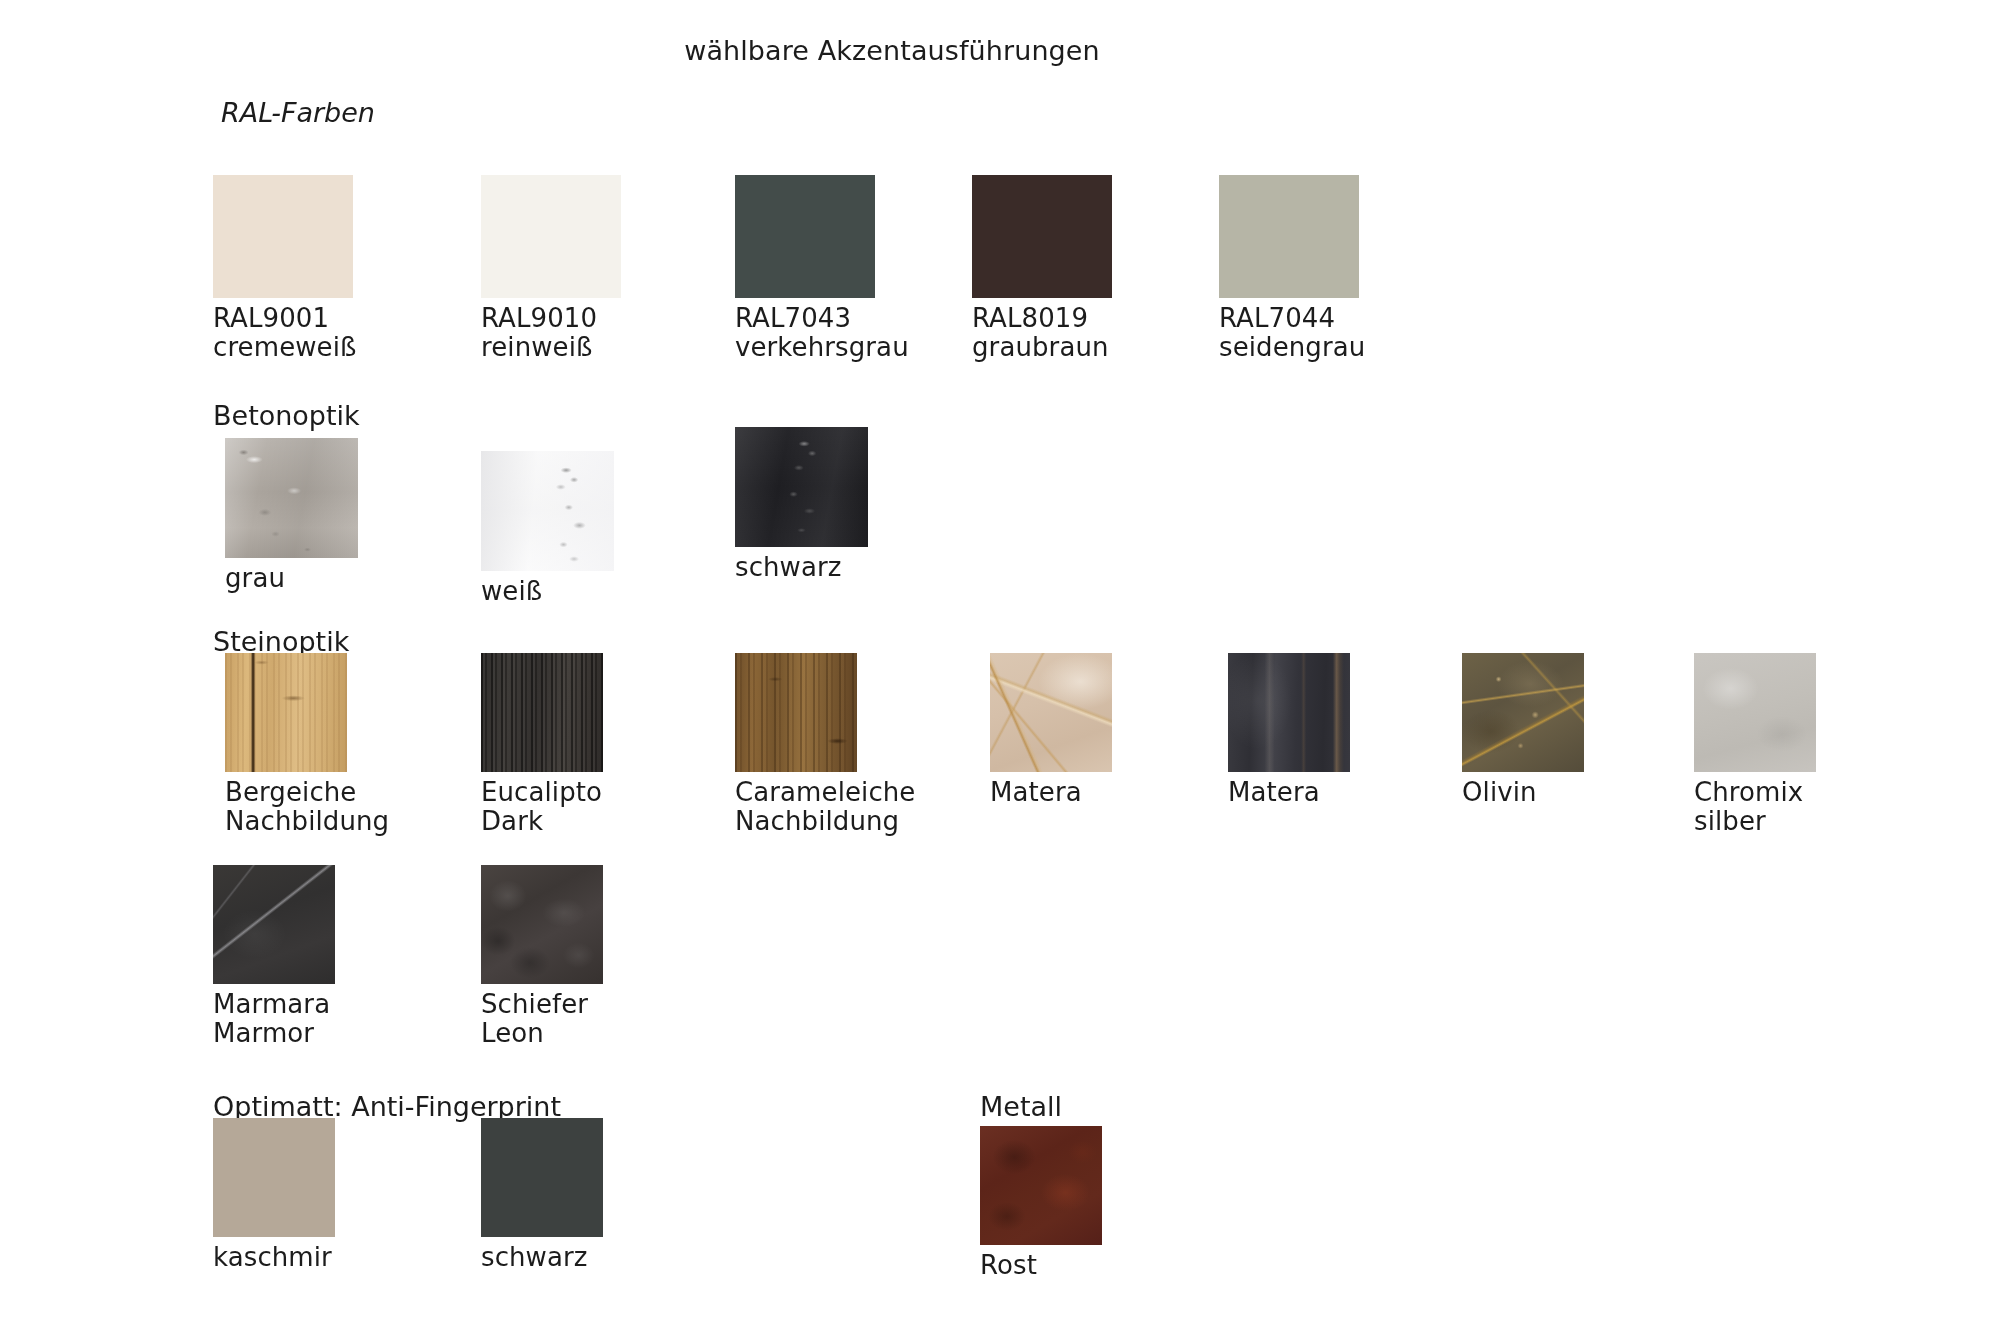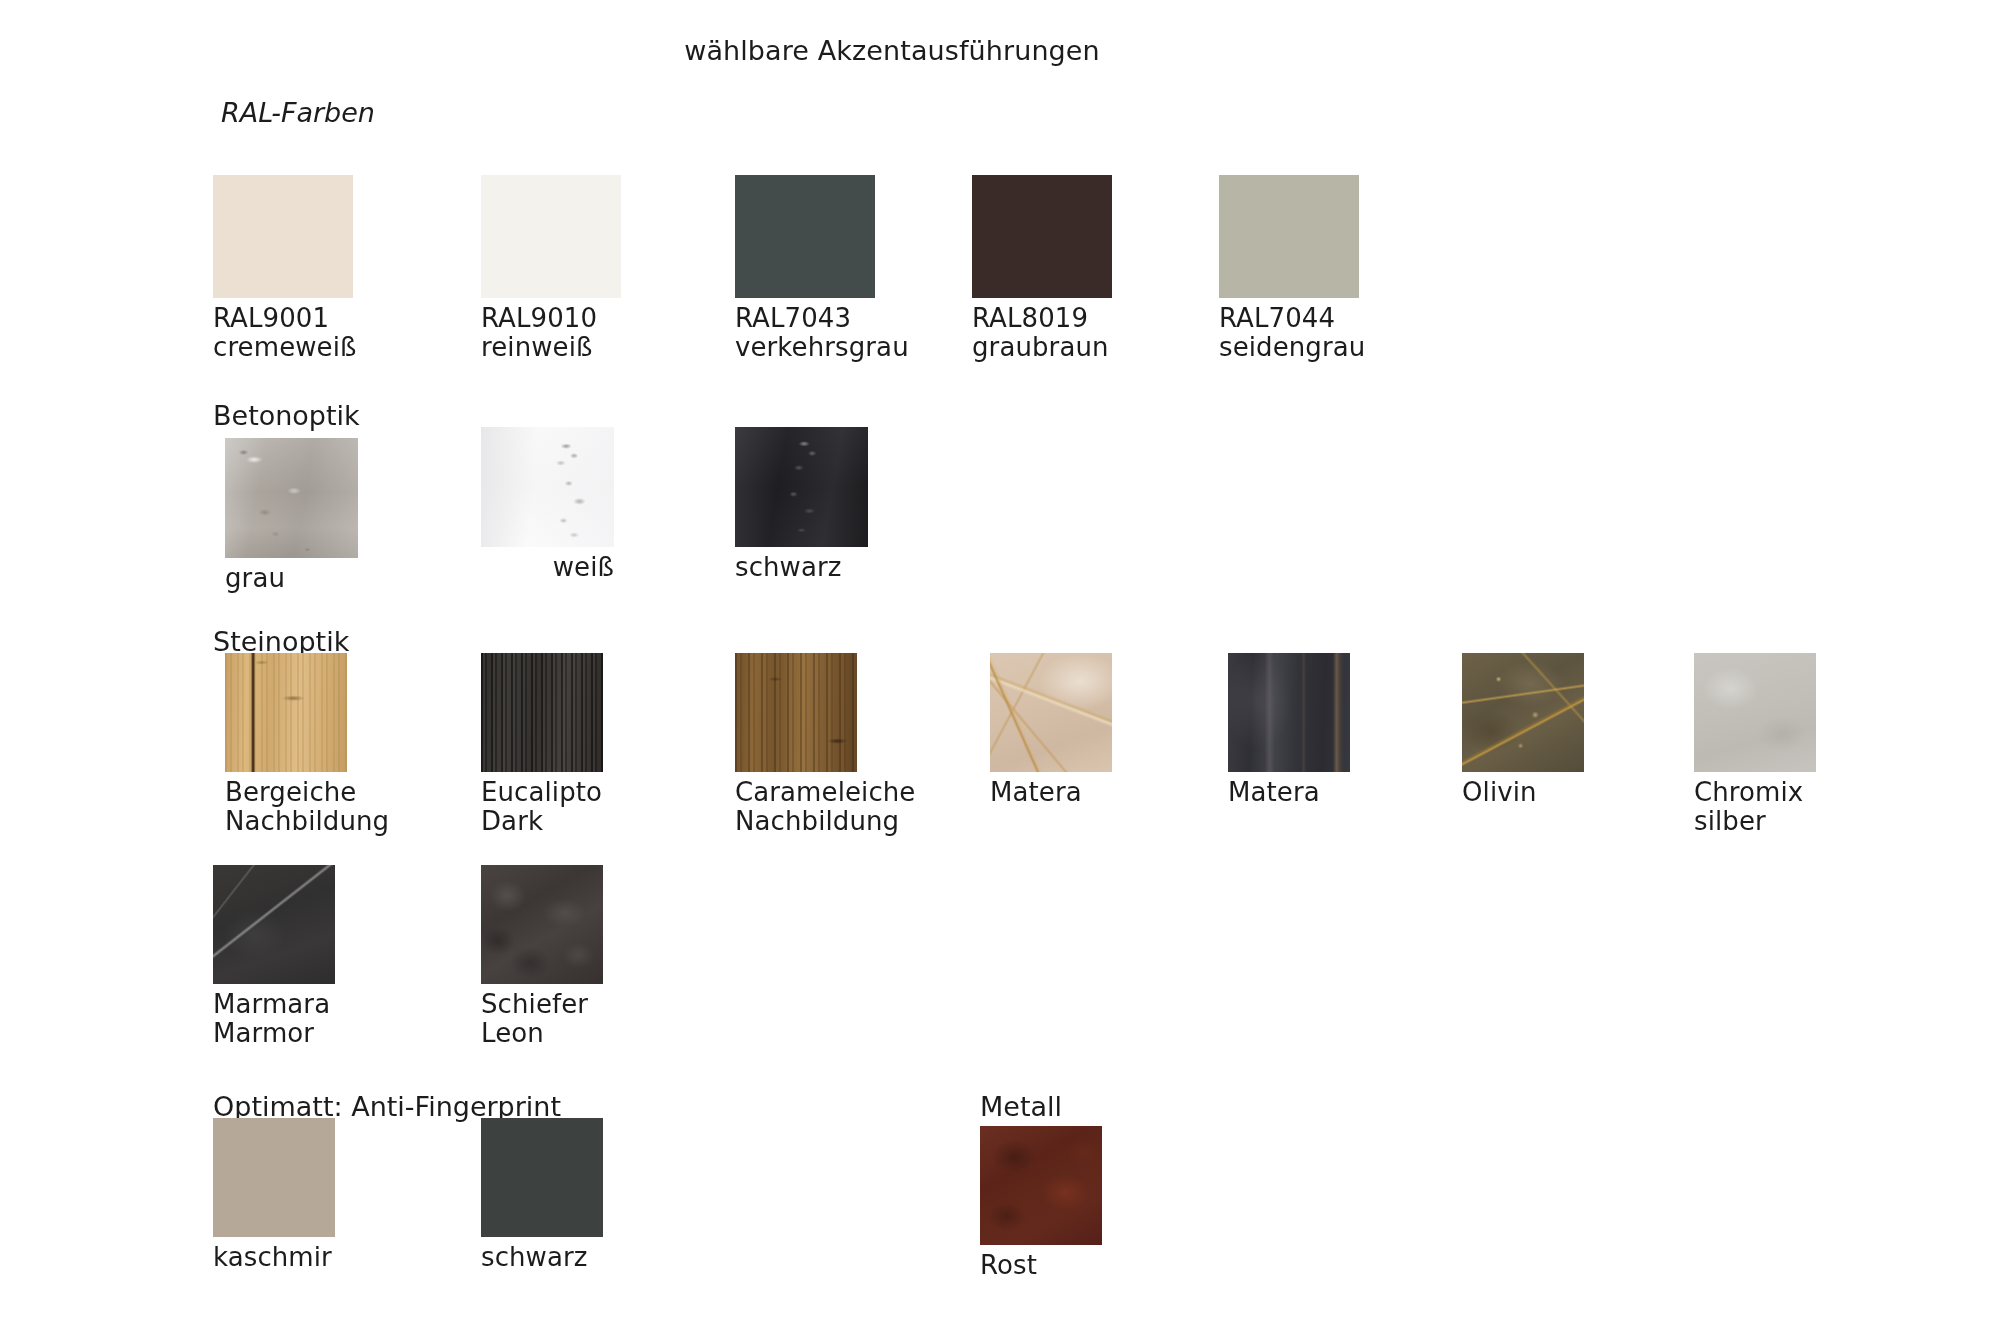--- a/index.html
+++ b/index.html
@@ -244,21 +244,21 @@
       </div>
     </div>
     <div class="section">
       <div class="section-label" style="left: 213px; top: 402px;">Betonoptik</div>
       <div class="swatch-cell" style="left: 213px; top: 438px; padding-left: 12px;">
         <div class="swatch" title="grau" style="width: 133px; height: 120px; background: rgb(176, 170, 163);">
           <div class="tex m-beton-grau"></div>
         </div>
         <div class="caption">grau</div>
       </div>
-      <div class="swatch-cell" style="left: 481px; top: 427px; text-align: right;">
+      <div class="swatch-cell" style="left: 481px; top: 451px;">
         <div class="swatch" title="weiß" style="width: 133px; height: 120px; background: rgb(240, 240, 241);">
           <div class="tex m-beton-weiss"></div>
         </div>
         <div class="caption">weiß</div>
       </div>
       <div class="swatch-cell" style="left: 735px; top: 427px;">
         <div class="swatch" title="schwarz" style="width: 133px; height: 120px; background: rgb(35, 35, 39);">
           <div class="tex m-beton-schwarz"></div>
         </div>
         <div class="caption">schwarz</div>

